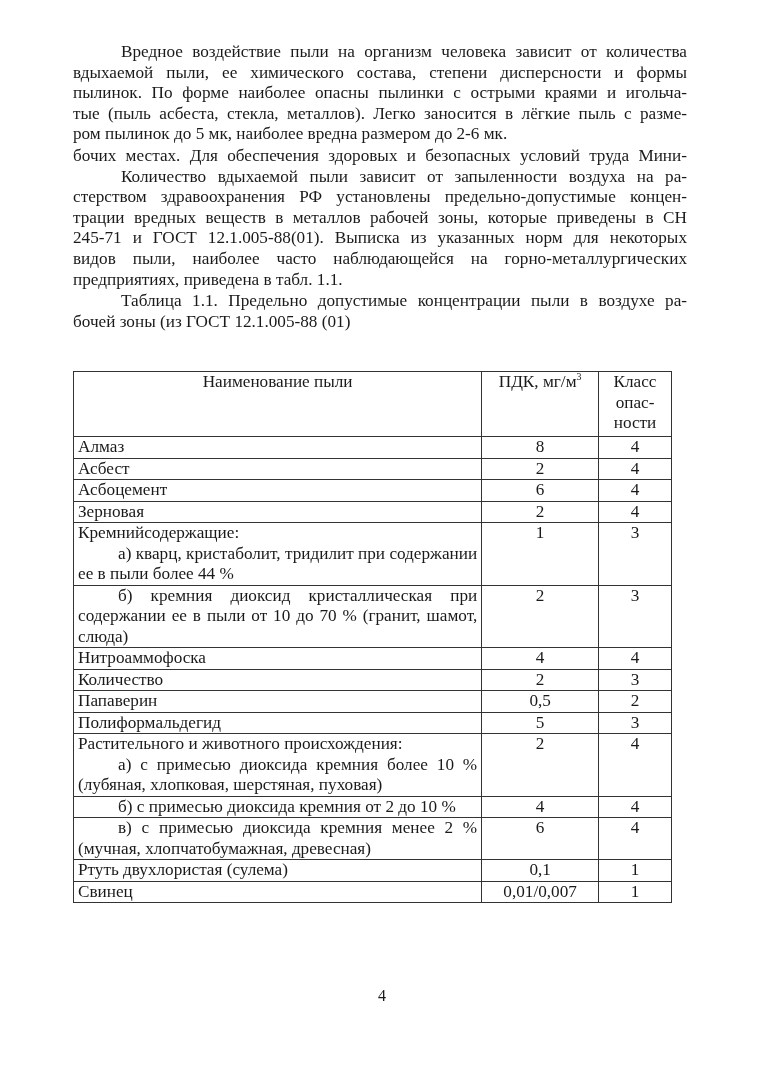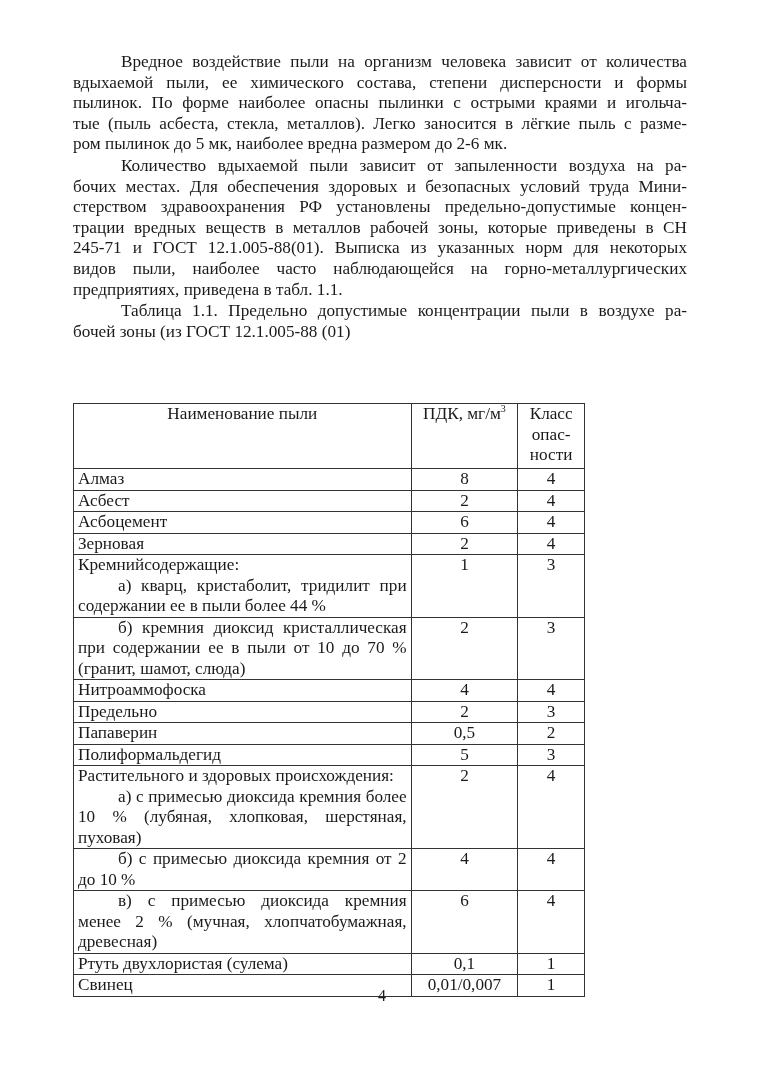--- a/index.html
+++ b/index.html
@@ -1,23 +1,23 @@
 <!DOCTYPE html>
 <html><head>
 <meta charset="utf-8">
 <style>
   html, body { margin: 0; padding: 0; background: #ffffff; }
   body { width: 764px; height: 1080px; position: relative; overflow: hidden;
          font-family: "Liberation Serif", "DejaVu Serif", serif; color: #1a1a1a; }
-  .page { position: absolute; left: 73px; top: 52px; width: 614px; }
+  .page { position: absolute; left: 73px; top: 42px; width: 614px; }
   .para { font-size: 17.2px; line-height: 20.6px; text-align: justify; margin: 0; text-indent: 48px; }
   .para + .para { margin-top: 1px; }
   .line { display: block; text-align: justify; text-align-last: justify; }
   .line.last { text-align-last: left; }
-  table.data { position: absolute; left: 73px; top: 403px; width: 512px;
+  table.data { position: absolute; left: 73px; top: 371px; width: 599px;
                border-collapse: collapse; font-size: 17.2px; line-height: 20.5px; }
   table.data td, table.data th { border: 1px solid #333; padding: 0 4px; vertical-align: top; font-weight: normal; }
   table.data th { text-align: center; }
   td.num, td.cls { text-align: center; }
   td.vmid { vertical-align: middle; }
   .c1 { width: 400px; }
   .c2 { width: 108px; }
   .c3 { width: 64px; }
   .sub { text-indent: 40px; text-align: justify; }
   .page-num { position: absolute; top: 987px; left: 0; width: 764px; text-align: center; font-size: 16px; }
@@ -28,22 +28,22 @@
 
 <div class="page">
   <p class="para">
     <span class="line" style="text-indent:48px">Вредное воздействие пыли на организм человека зависит от количества</span>
     <span class="line" style="text-indent:0">вдыхаемой пыли, ее химического состава, степени дисперсности и формы</span>
     <span class="line" style="text-indent:0">пылинок. По форме наиболее опасны пылинки с острыми краями и игольча-</span>
     <span class="line" style="text-indent:0">тые (пыль асбеста, стекла, металлов). Легко заносится в лёгкие пыль с разме-</span>
     <span class="line last" style="text-indent:0">ром пылинок до 5 мк, наиболее вредна размером до 2-6 мк.</span>
   </p>
   <p class="para">
+    <span class="line" style="text-indent:0">бочих местах. Для обеспечения здоровых и безопасных условий труда Мини-</span>
     <span class="line" style="text-indent:48px">Количество вдыхаемой  пыли зависит от запыленности воздуха на ра-</span>
-    <span class="line" style="text-indent:0">бочих местах. Для обеспечения здоровых и безопасных условий труда Мини-</span>
     <span class="line" style="text-indent:0">стерством здравоохранения РФ установлены предельно-допустимые концен-</span>
     <span class="line" style="text-indent:0">трации вредных веществ в металлов рабочей зоны, которые приведены в СН</span>
     <span class="line" style="text-indent:0">245-71 и ГОСТ 12.1.005-88(01). Выписка из указанных норм для некоторых</span>
     <span class="line" style="text-indent:0">видов пыли, наиболее часто наблюдающейся на горно-металлургических</span>
     <span class="line last" style="text-indent:0">предприятиях, приведена в табл. 1.1.</span>
   </p>
   <p class="para">
     <span class="line" style="text-indent:48px">Таблица 1.1. Предельно допустимые концентрации пыли в воздухе ра-</span>
     <span class="line last" style="text-indent:0">бочей зоны (из ГОСТ 12.1.005-88 (01)</span>
   </p>
@@ -107,42 +107,42 @@
       </tr>
       <tr>
         <td>
           <div class="">Нитроаммофоска</div>
         </td>
         <td class="num">4</td>
         <td class="cls">4</td>
       </tr>
       <tr>
         <td>
-          <div class="">Предельно</div>
+          <div class="">Количество</div>
         </td>
         <td class="num">2</td>
         <td class="cls">3</td>
       </tr>
       <tr>
         <td>
           <div class="">Папаверин</div>
         </td>
         <td class="num">0,5</td>
         <td class="cls">2</td>
       </tr>
       <tr>
         <td>
           <div class="">Полиформальдегид</div>
         </td>
         <td class="num">5</td>
         <td class="cls">3</td>
       </tr>
       <tr>
         <td>
-          <div>Растительного и здоровых происхождения:</div>
+          <div>Растительного и животного происхождения:</div>
           <div class="sub">а) с примесью диоксида кремния более 10 % (лубяная, хлопковая, шерстяная, пуховая)</div>
         </td>
         <td class="num vmid">2</td>
         <td class="cls vmid">4</td>
       </tr>
       <tr>
         <td>
           <div class="sub">б) с примесью диоксида кремния от 2 до 10 %</div>
         </td>
         <td class="num">4</td>

